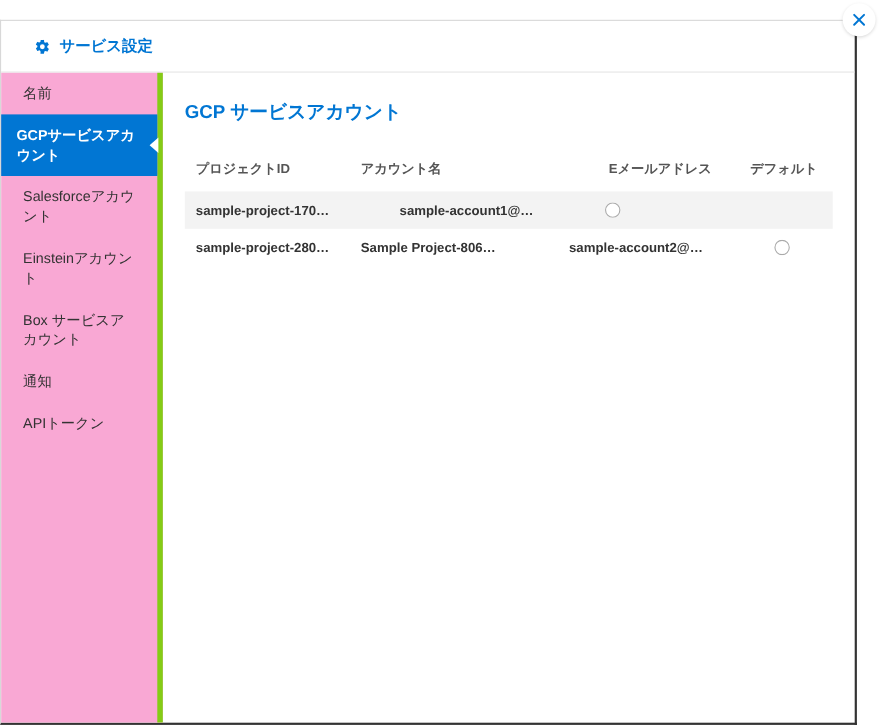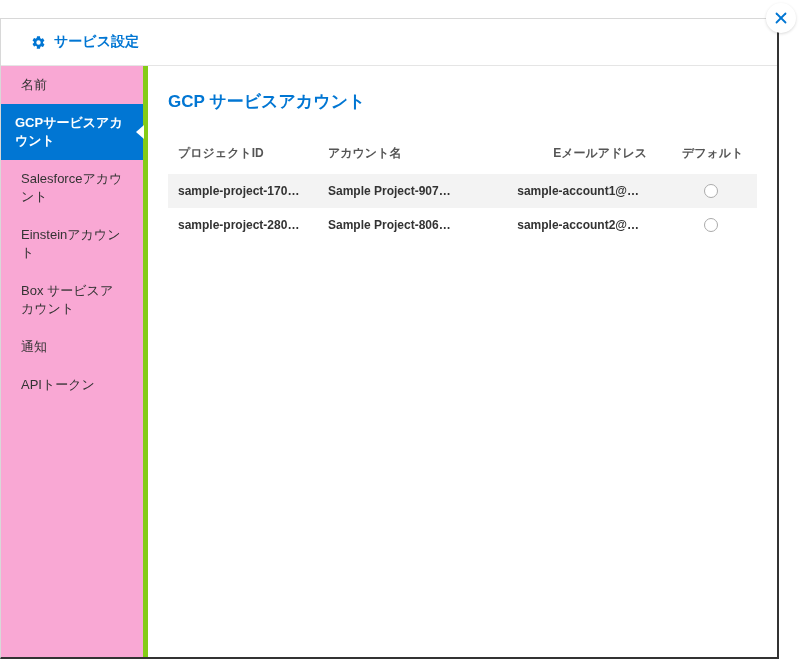--- a/index.html
+++ b/index.html
@@ -183,21 +183,20 @@
       <div class="table">
         <div class="table-header">
           <div class="col project-id">プロジェクトID</div>
           <div class="col account-name">アカウント名</div>
           <div class="col email">Eメールアドレス</div>
           <div class="col default">デフォルト</div>
         </div>
         <div class="table-body">
           <div class="table-row">
             <div class="col project-id">sample-project-170…</div>
-            <div class="col account-name">Sample Project-907…</div>
             <div class="col email">sample-account1@…</div>
             <div class="col default">
                 <span class="radio"></span>
               </div>
           </div>
           <div class="table-row">
             <div class="col project-id">sample-project-280…</div>
             <div class="col account-name">Sample Project-806…</div>
             <div class="col email">sample-account2@…</div>
             <div class="col default">

